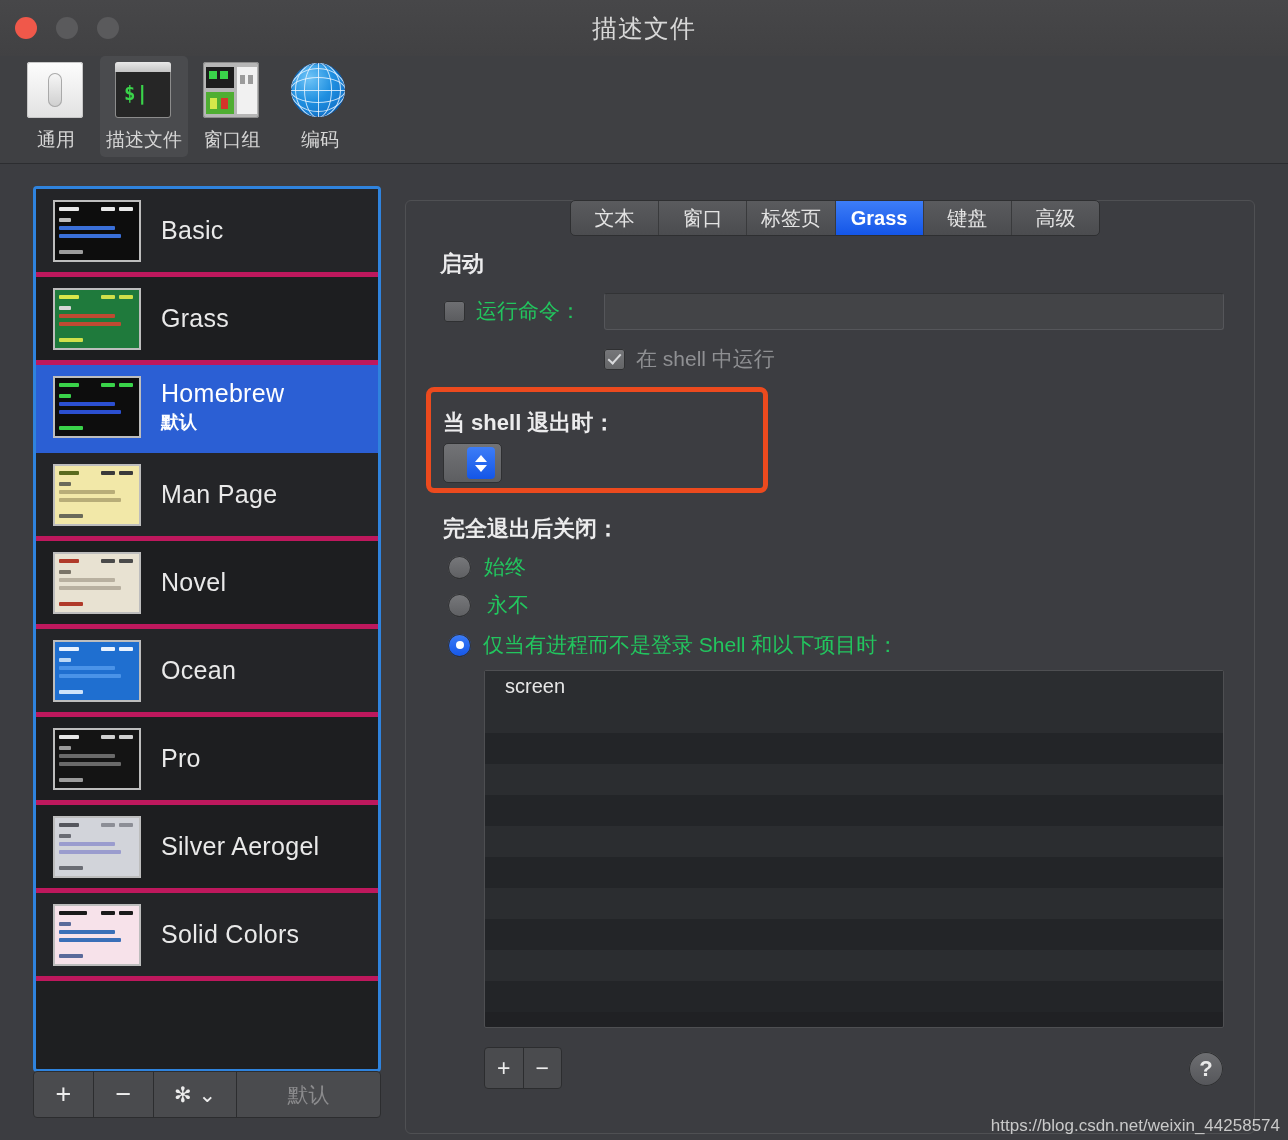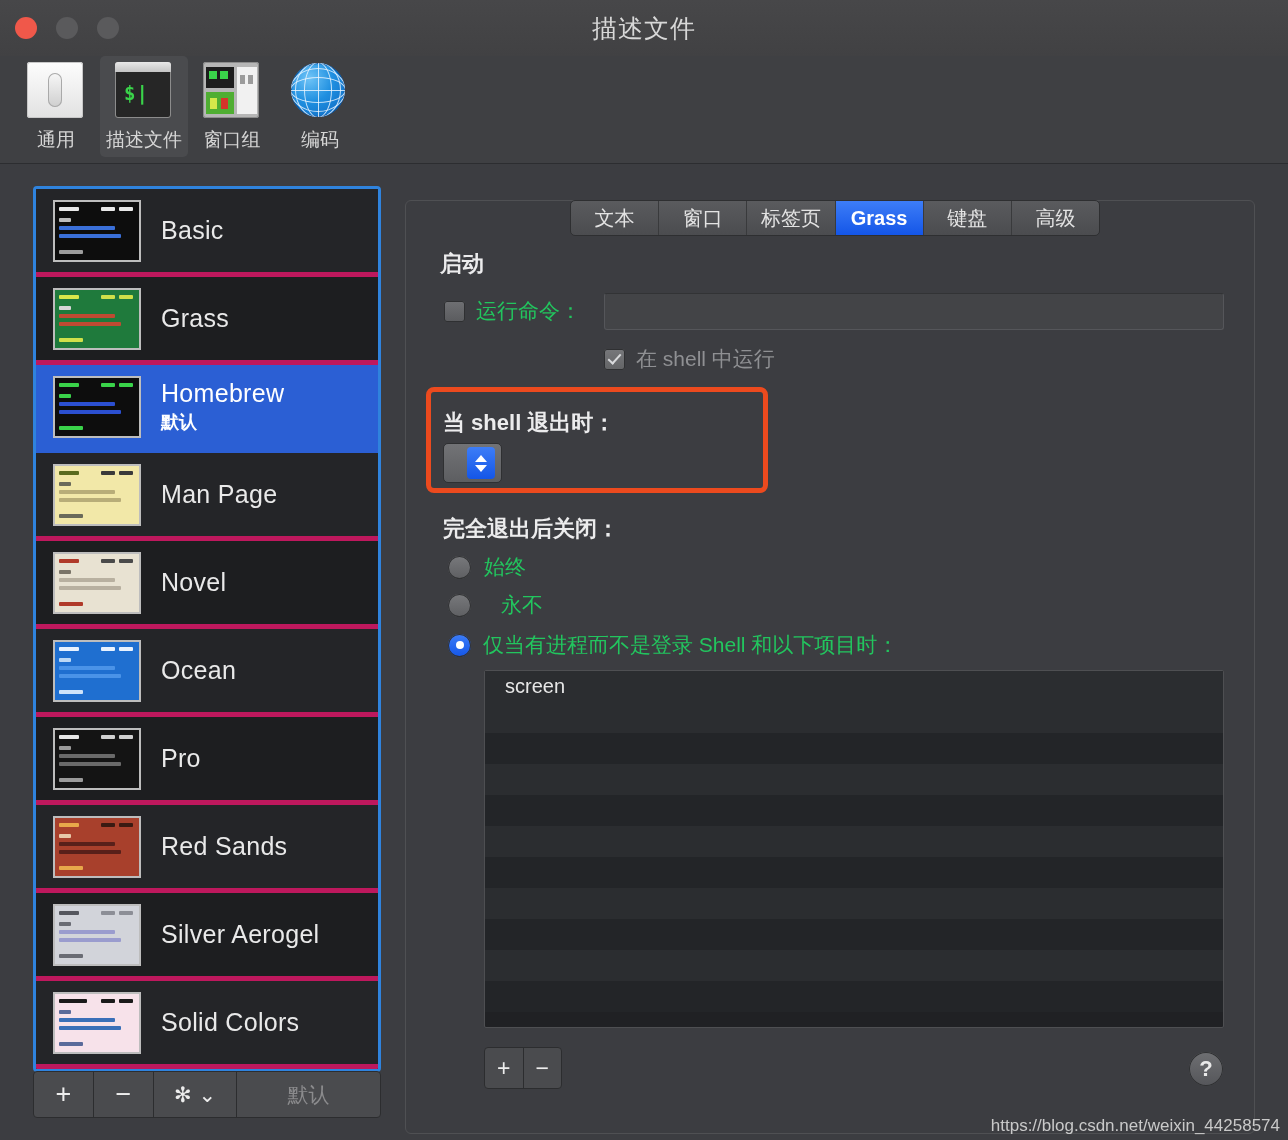--- a/index.html
+++ b/index.html
@@ -639,34 +639,20 @@
         <span class="l" style="left:4px;top:16px;width:12px;background:#9a9a9a"></span>
         <span class="l" style="left:4px;top:24px;width:56px;background:#6a6a6a"></span>
         <span class="l" style="left:4px;top:32px;width:62px;background:#6a6a6a"></span>
         <span class="l" style="left:4px;top:48px;width:24px;background:#9a9a9a"></span>
       </div>
       <div class="pname">
         <span class="n">Pro</span>
       </div>
     </div>
 
-    <div class="prow">
-      <div class="thumb" style="background:#a8402c">
-        <span class="l" style="left:4px;top:5px;width:20px;background:#e8a84a"></span>
-        <span class="l" style="left:46px;top:5px;width:14px;background:#3a1a12"></span>
-        <span class="l" style="left:64px;top:5px;width:14px;background:#3a1a12"></span>
-        <span class="l" style="left:4px;top:16px;width:12px;background:#e8c8a8"></span>
-        <span class="l" style="left:4px;top:24px;width:56px;background:#58201a"></span>
-        <span class="l" style="left:4px;top:32px;width:62px;background:#58201a"></span>
-        <span class="l" style="left:4px;top:48px;width:24px;background:#e8a84a"></span>
-      </div>
-      <div class="pname">
-        <span class="n">Red Sands</span>
-      </div>
-    </div>
 
     <div class="prow alt">
       <div class="thumb" style="background:#d2d4da">
         <span class="l" style="left:4px;top:5px;width:20px;background:#55575e"></span>
         <span class="l" style="left:46px;top:5px;width:14px;background:#8c8e96"></span>
         <span class="l" style="left:64px;top:5px;width:14px;background:#8c8e96"></span>
         <span class="l" style="left:4px;top:16px;width:12px;background:#6a6c74"></span>
         <span class="l" style="left:4px;top:24px;width:56px;background:#9a9cce"></span>
         <span class="l" style="left:4px;top:32px;width:62px;background:#9a9cce"></span>
         <span class="l" style="left:4px;top:48px;width:24px;background:#6a6c74"></span>
@@ -745,21 +731,21 @@
 
   <div class="hl" style="left:426px; top:387px; width:342px; height:106px;"></div>
 
   <div class="h-label" style="left:443px; top:514px;">完全退出后关闭：</div>
 
   <div style="position:absolute; left:448px; top:553px; display:flex; align-items:center; gap:13px;">
     <span class="radio"></span>
     <span class="txt">始终</span>
   </div>
 
-  <div style="position:absolute; left:448px; top:591px; display:flex; align-items:center; gap:30px;">
+  <div style="position:absolute; left:448px; top:591px; display:flex; align-items:center; gap:16px;">
     <span class="radio"></span>
     <span class="txt">永不</span>
   </div>
 
   <div style="position:absolute; left:448px; top:631px; display:flex; align-items:center; gap:12px;">
     <span class="radio on"></span>
     <span class="txt">仅当有进程而不是登录 Shell 和以下项目时：</span>
   </div>
 
   <div class="itemlist">

